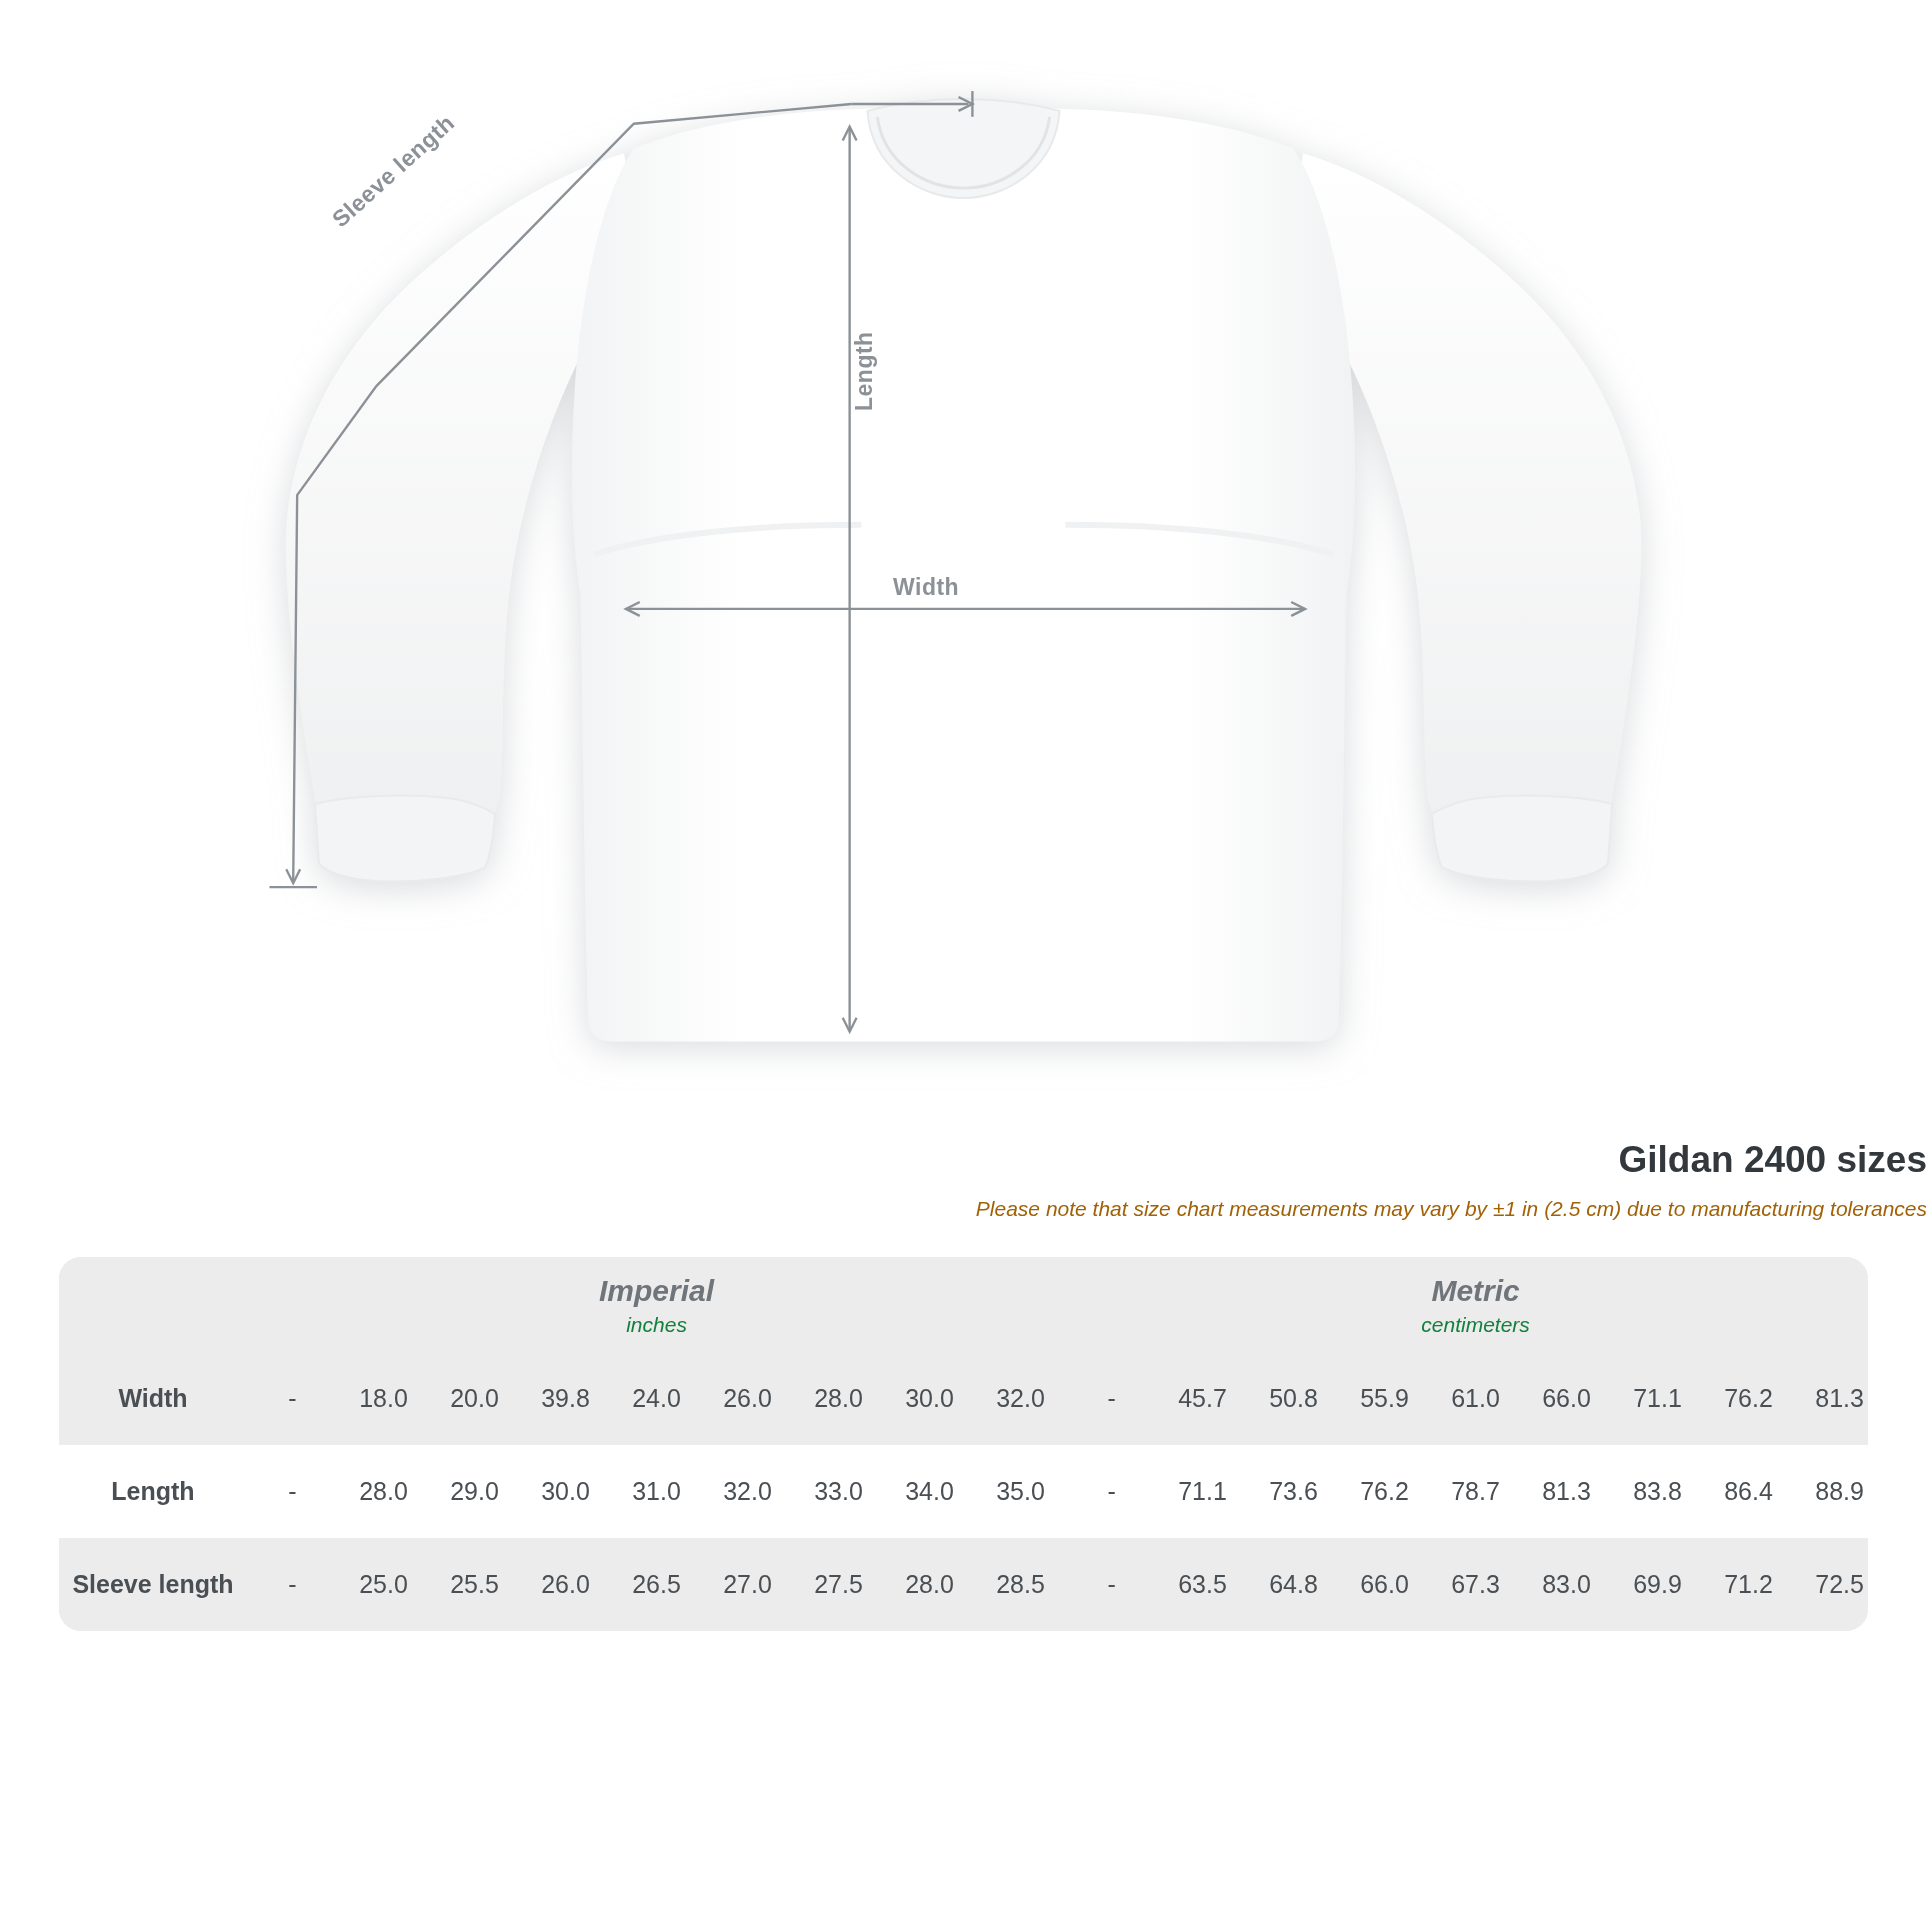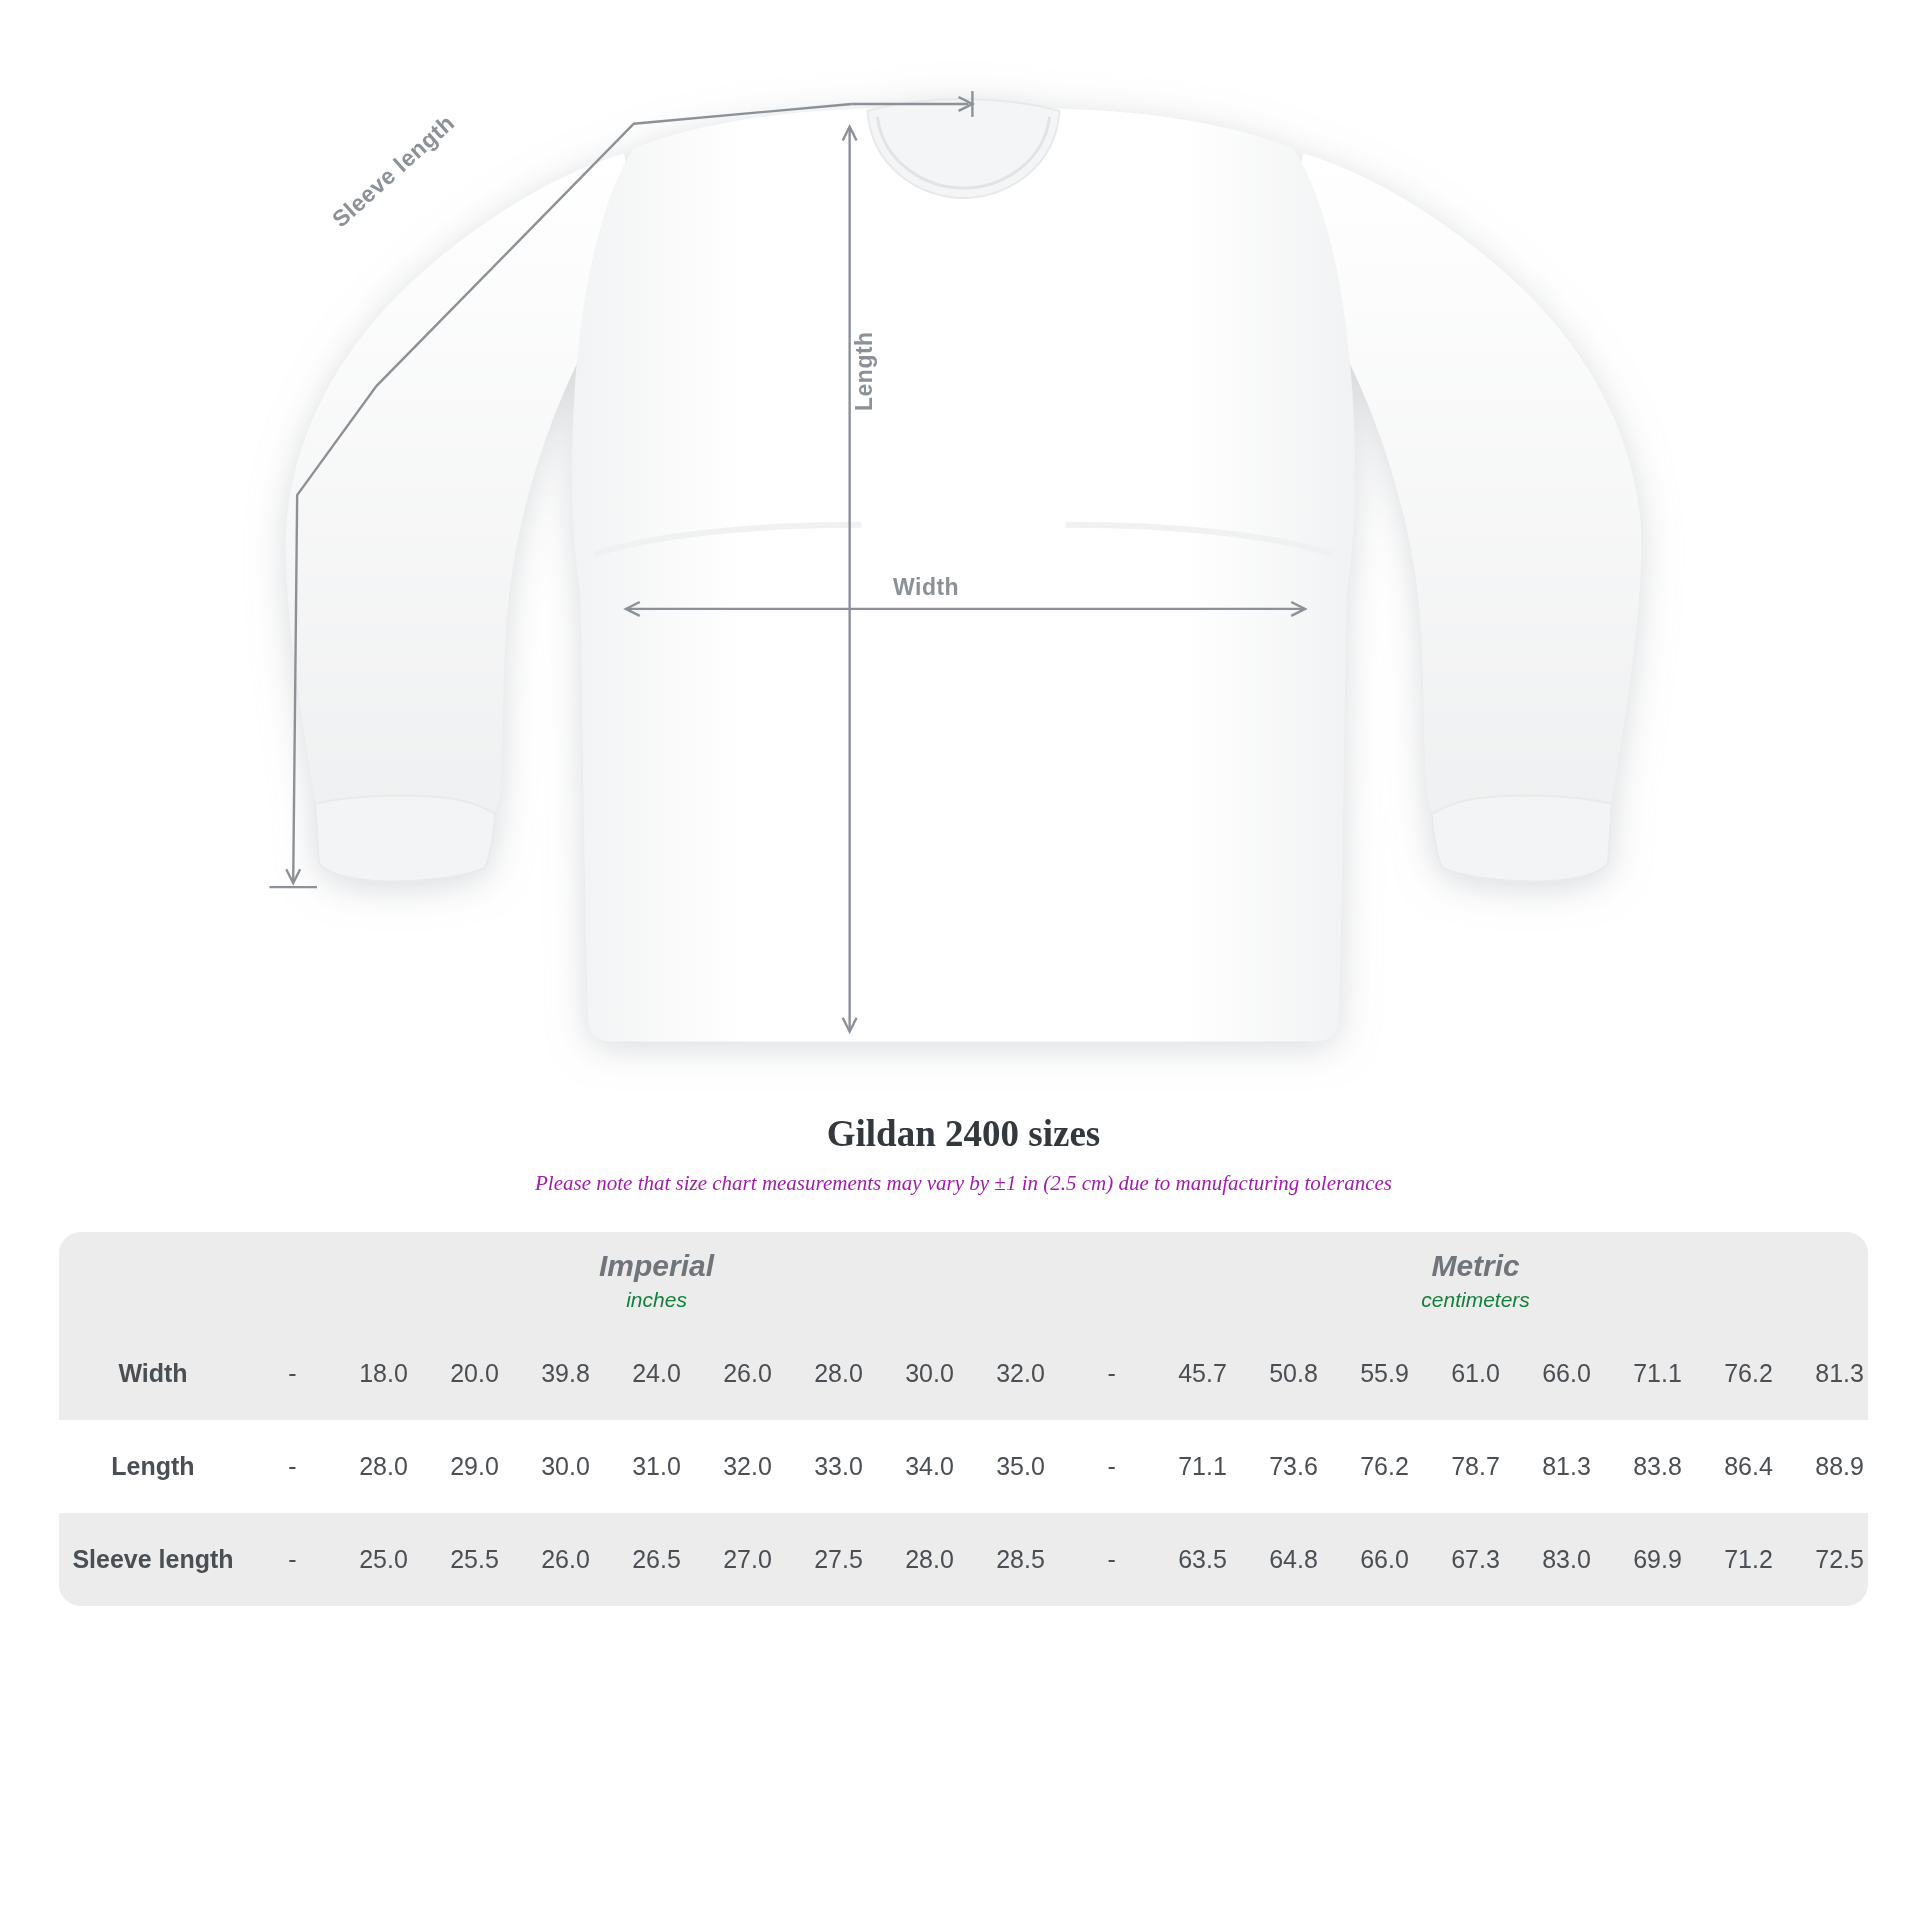--- a/index.html
+++ b/index.html
@@ -47,34 +47,33 @@
     transform: rotate(-90deg);
     transform-origin: left top;
   }
   .dim-label.width {
     left: 893px;
     top: 574px;
   }
 
   
   .title-block {
-    text-align: center;
-    margin-top: 13px;
-    font-family: Liberation Serif, serif;
+    text-align: right;
+    margin-top: 40px;
   }
   .chart-title {
     font-size: 37px;
     font-weight: bold;
     color: #33383d;
     margin: 0 0 16px 0;
   }
   .chart-note {
     font-size: 21px;
     font-style: italic;
-    color: #a21caf;
+    color: #a16207;
     margin: 0;
   }
 
   
   .table-wrap {
     margin: 36px 59px 0 59px;
     border-radius: 22px;
     overflow: hidden;
     background: #ececec;
   }

